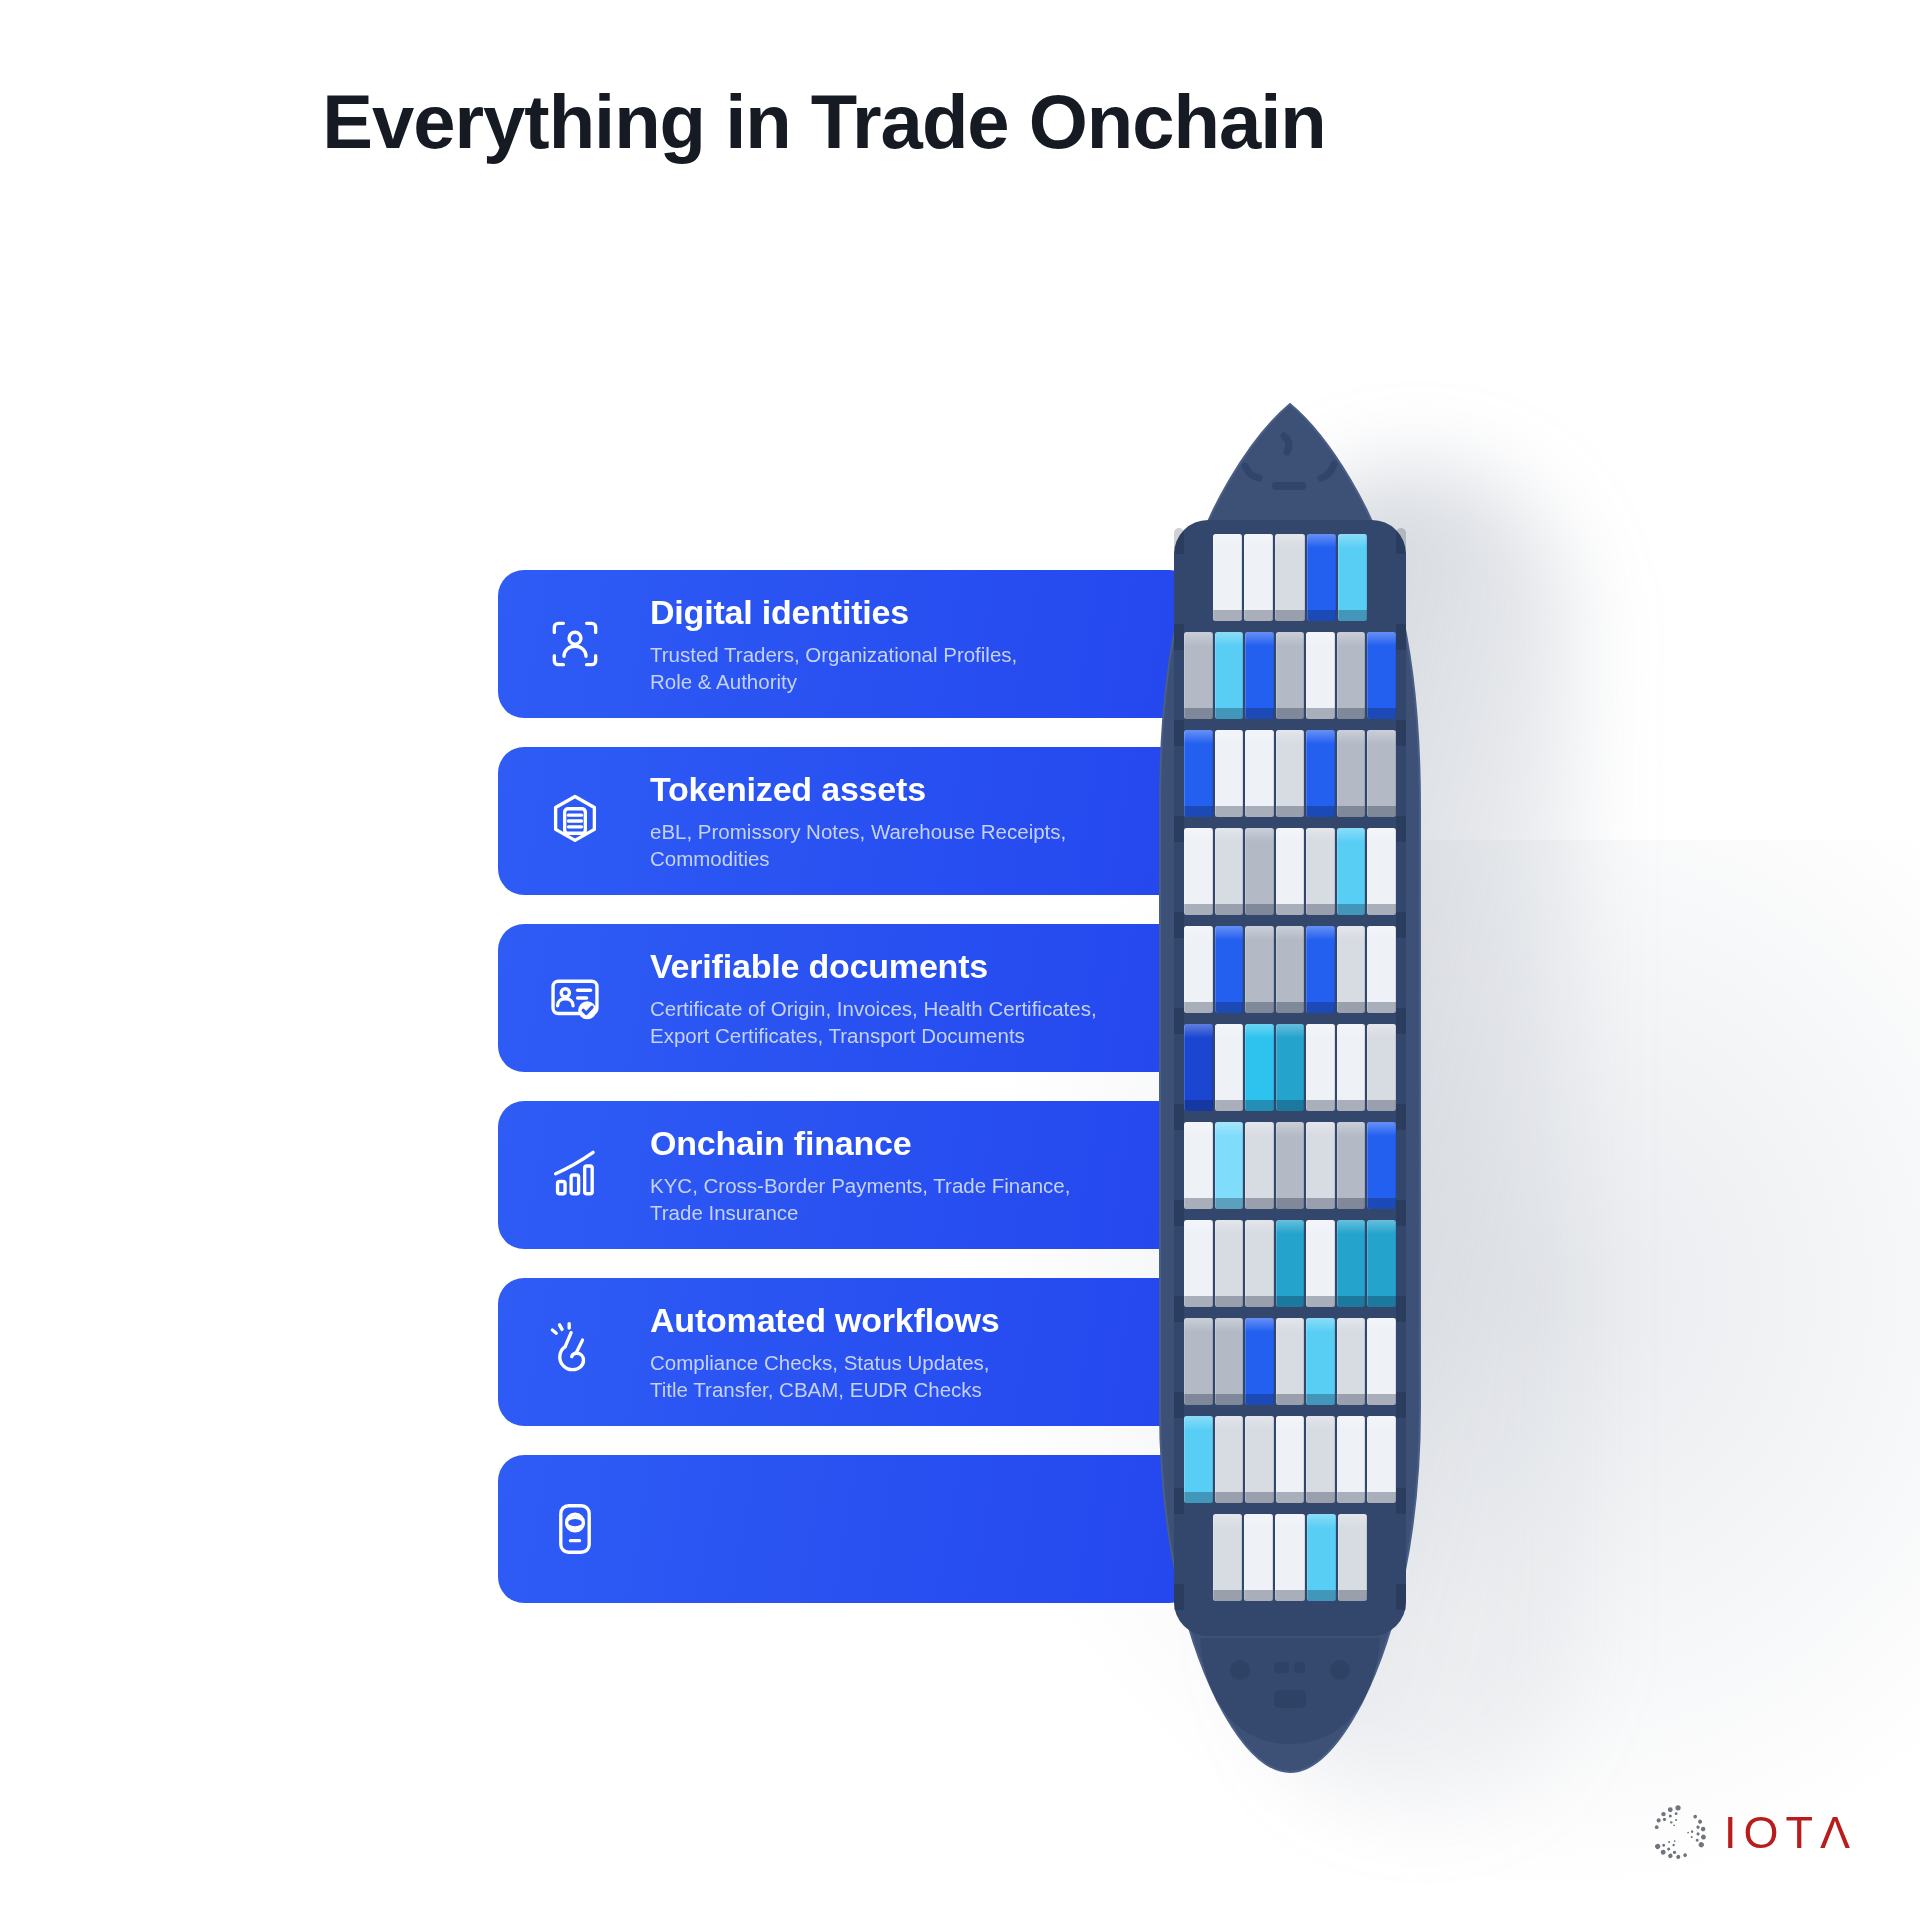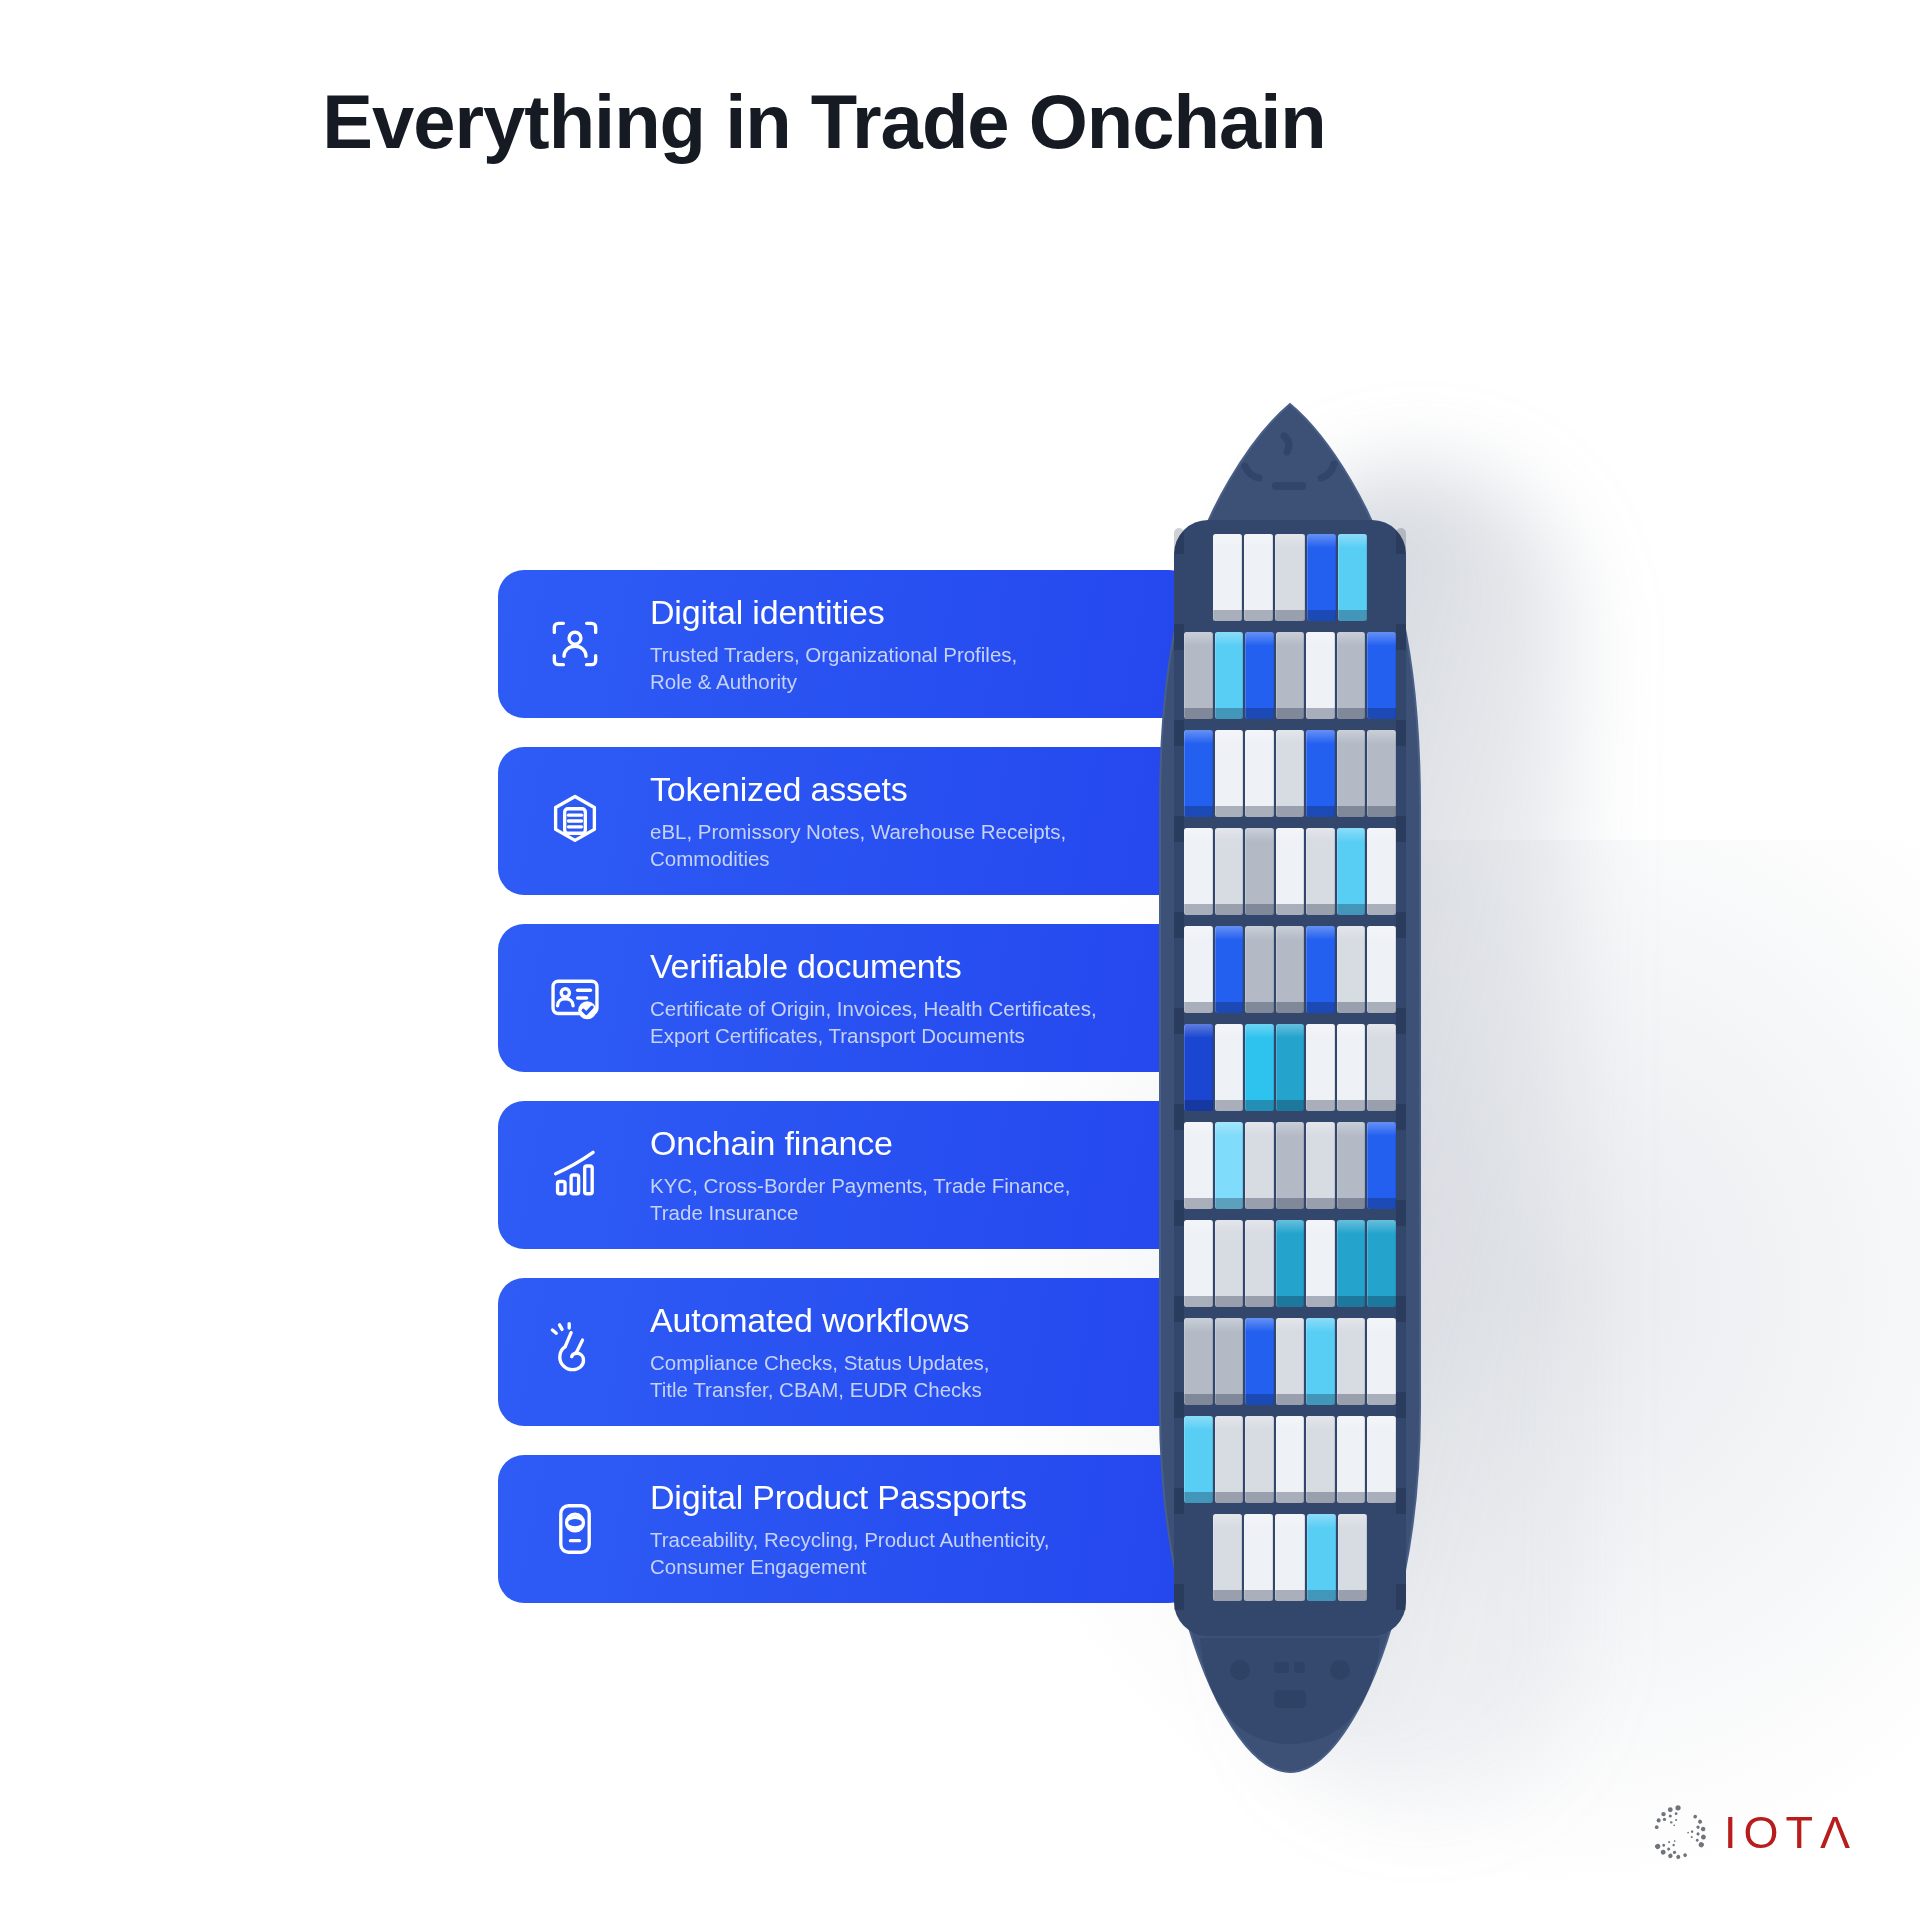--- a/index.html
+++ b/index.html
@@ -11,21 +11,21 @@
   
   .header{position:absolute;left:0;top:0;width:1566px;text-align:center;margin-left:41px;}
   .title{margin-top:84px;font-size:76px;line-height:1.0;font-weight:bold;color:#161a23;letter-spacing:-1px;}
   .subtitle{margin-top:28px;font-size:37px;line-height:1.22;font-weight:bold;color:#2e6af5;white-space:pre-line;}
   
   .cards{position:absolute;left:498px;top:570px;width:697px;display:flex;flex-direction:column;gap:29px;z-index:2;}
   .card{height:148px;border-radius:26px;background:linear-gradient(100deg,#2e5cf5 0%,#2447ee 100%);
         display:flex;align-items:center;padding-left:46px;box-sizing:border-box;color:#fff;}
   .card .icon-box{width:62px;height:62px;flex:0 0 62px;display:flex;align-items:center;justify-content:center;margin-right:44px;}
   .card .icon-box svg{width:62px;height:62px;}
-  .card-title{font-size:34px;font-weight:normal;letter-spacing:-0.2px;margin-bottom:9px;}
+  .card-title{font-size:34px;font-weight:bold;letter-spacing:-0.2px;margin-bottom:9px;}
   .card-desc{font-size:20.5px;line-height:1.33;color:#c6d2f8;white-space:pre-line;}
   
   .ship-shadow{position:absolute;left:1268px;top:468px;width:310px;height:1340px;border-radius:160px;
                background:linear-gradient(105deg,rgba(118,130,150,0.38),rgba(150,160,175,0.10) 72%);
                filter:blur(42px);z-index:1;}
   .ship{position:absolute;left:1144px;top:398px;width:296px;height:1380px;z-index:3;}
   .hull-svg{position:absolute;left:0;top:0;}
   .well-edge{position:absolute;top:130px;width:10px;height:1090px;opacity:.55;
              background:repeating-linear-gradient(180deg, rgba(6,14,34,0.35) 0 26px, rgba(6,14,34,0) 26px 96px);}
   .well-edge.left{left:30px;border-radius:5px;}
@@ -143,25 +143,20 @@
 
     <div class="card">
       <div class="icon-box">
         <svg viewBox="0 0 48 48" fill="none" stroke="#fff" stroke-width="2.6" stroke-linecap="round" stroke-linejoin="round">
           <rect x="13" y="6" width="22" height="36" rx="6"></rect>
           <circle cx="24" cy="19" r="6.5"></circle>
           <path d="M18.2 16.8 c3.8-2.4 7.8-2.4 11.6 0"></path>
           <path d="M18.2 21.4 c3.8 2.4 7.8 2.4 11.6 0"></path>
           <line x1="20.5" y1="33" x2="27.5" y2="33"></line>
         </svg>
-      </div>
-      <div>
-        <div class="card-title">Digital Product Passports</div>
-        <div class="card-desc">Traceability, Recycling, Product Authenticity,
-Consumer Engagement</div>
       </div>
     </div>
 
   </div>
 
   <div class="ship-shadow"></div>
 
   <div class="ship">
     <svg class="hull-svg" width="296" height="1380" viewBox="0 0 296 1380">
       <path d="M146 6

